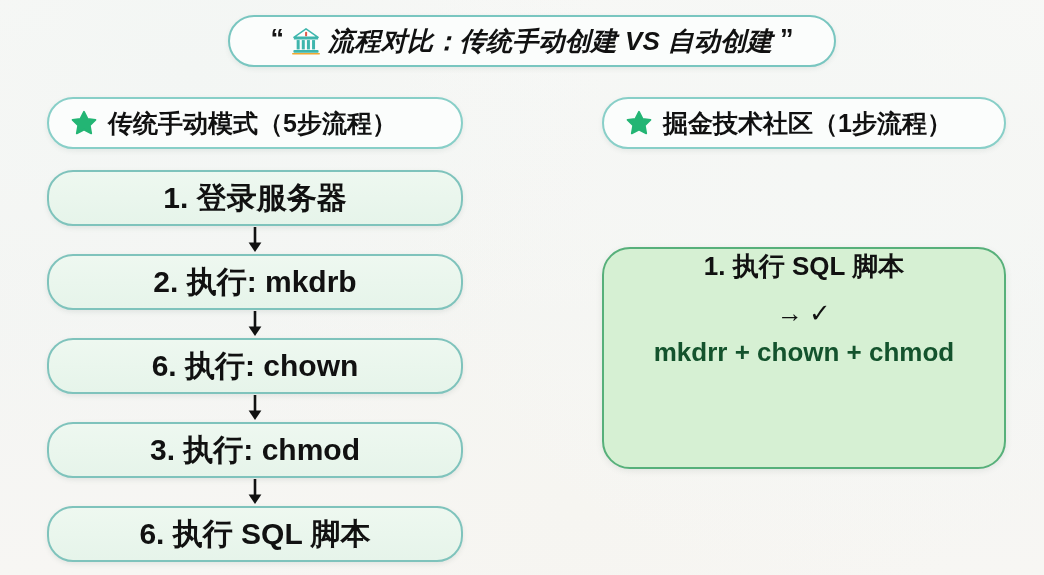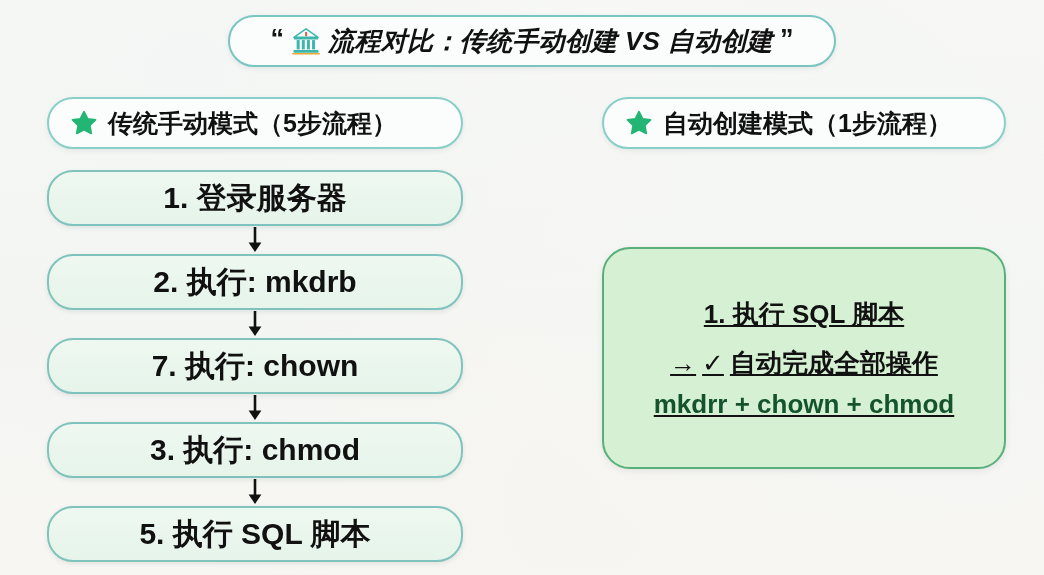--- a/index.html
+++ b/index.html
@@ -145,24 +145,23 @@
     top: 247px;
     width: 404px;
     height: 222px;
     box-sizing: border-box;
     border: 2px solid #57b07a;
     border-radius: 28px;
     background: #d6f0d3;
     display: flex;
     flex-direction: column;
     align-items: center;
-    justify-content: center;
+    justify-content: flex-start;
     gap: 14px;
     box-shadow: 0 2px 6px rgba(80,110,100,0.12);
-    text-decoration: underline;
   }
   .auto-line-1 {
     font-size: 26px;
     font-weight: 700;
     color: #111;
     white-space: nowrap;
   }
   .auto-line-2 {
     font-size: 26px;
     font-weight: 700;
@@ -221,21 +220,21 @@
     <svg class="star-icon" viewBox="0 0 24 24" aria-hidden="true">
       <path d="M12 1.6 L15.4 8.2 L22.6 9.2 L17.4 14.3 L18.7 21.6 L12 18.1 L5.3 21.6 L6.6 14.3 L1.4 9.2 L8.6 8.2 Z" fill="#23b574" stroke="#23b574" stroke-width="1.6" stroke-linejoin="round"></path>
     </svg>
     <span class="col-header-text">传统手动模式（5步流程）</span>
   </div>
 
   <div class="col-header right">
     <svg class="star-icon" viewBox="0 0 24 24" aria-hidden="true">
       <path d="M12 1.6 L15.4 8.2 L22.6 9.2 L17.4 14.3 L18.7 21.6 L12 18.1 L5.3 21.6 L6.6 14.3 L1.4 9.2 L8.6 8.2 Z" fill="#23b574" stroke="#23b574" stroke-width="1.6" stroke-linejoin="round"></path>
     </svg>
-    <span class="col-header-text">自动创建模式（1步流程）</span>
+    <span class="col-header-text">掘金技术社区（1步流程）</span>
   </div>
 
   <div class="flow">
 
     <div class="step-box">
       <span class="step-text">1. 登录服务器</span>
     </div>
 
     <div class="arrow-gap">
       <svg class="down-arrow" viewBox="0 0 18 26" aria-hidden="true">
@@ -249,21 +248,21 @@
     </div>
 
     <div class="arrow-gap">
       <svg class="down-arrow" viewBox="0 0 18 26" aria-hidden="true">
         <path d="M9 0 L9 18" stroke="#111" stroke-width="2.6"></path>
         <path d="M9 25 L2.6 15.5 L15.4 15.5 Z" fill="#111"></path>
       </svg>
     </div>
 
     <div class="step-box">
-      <span class="step-text">7. 执行: chown</span>
+      <span class="step-text">6. 执行: chown</span>
     </div>
 
     <div class="arrow-gap">
       <svg class="down-arrow" viewBox="0 0 18 26" aria-hidden="true">
         <path d="M9 0 L9 18" stroke="#111" stroke-width="2.6"></path>
         <path d="M9 25 L2.6 15.5 L15.4 15.5 Z" fill="#111"></path>
       </svg>
     </div>
 
     <div class="step-box">
@@ -271,29 +270,28 @@
     </div>
 
     <div class="arrow-gap">
       <svg class="down-arrow" viewBox="0 0 18 26" aria-hidden="true">
         <path d="M9 0 L9 18" stroke="#111" stroke-width="2.6"></path>
         <path d="M9 25 L2.6 15.5 L15.4 15.5 Z" fill="#111"></path>
       </svg>
     </div>
 
     <div class="step-box">
-      <span class="step-text">5. 执行 SQL 脚本</span>
+      <span class="step-text">6. 执行 SQL 脚本</span>
     </div>
 
   </div>
 
   <div class="auto-card">
     <div class="auto-line-1">1. 执行 SQL 脚本</div>
     <div class="auto-line-2">
       <span>→</span>
       <span>✓</span>
-      <span>自动完成全部操作</span>
     </div>
     <div class="auto-line-3">mkdrr + chown + chmod</div>
   </div>
 
 
 </div>
 
 </body></html>

